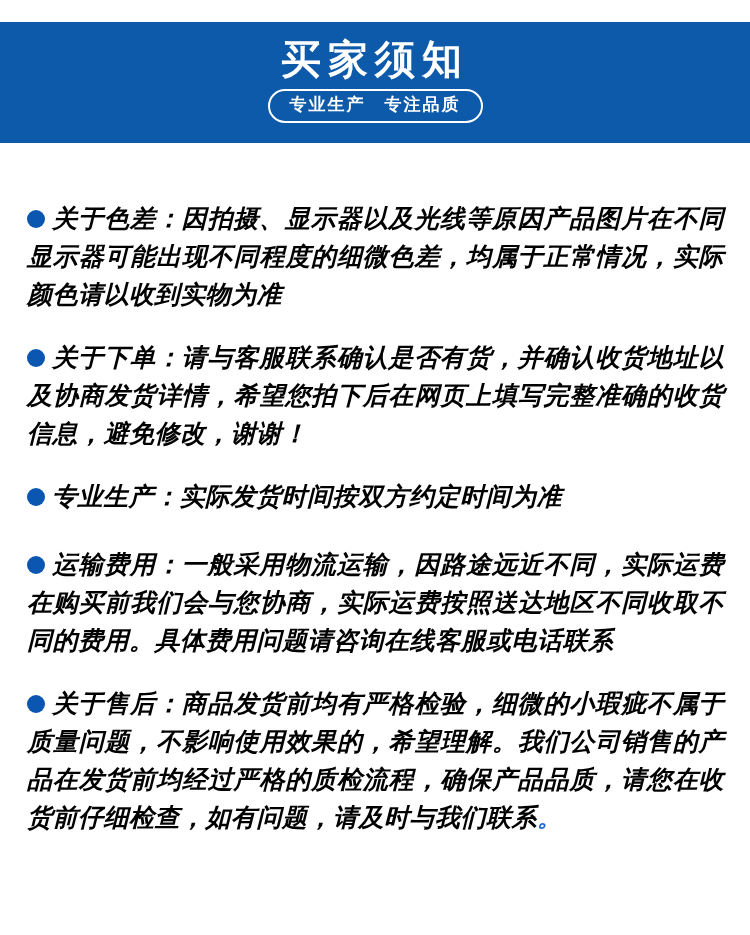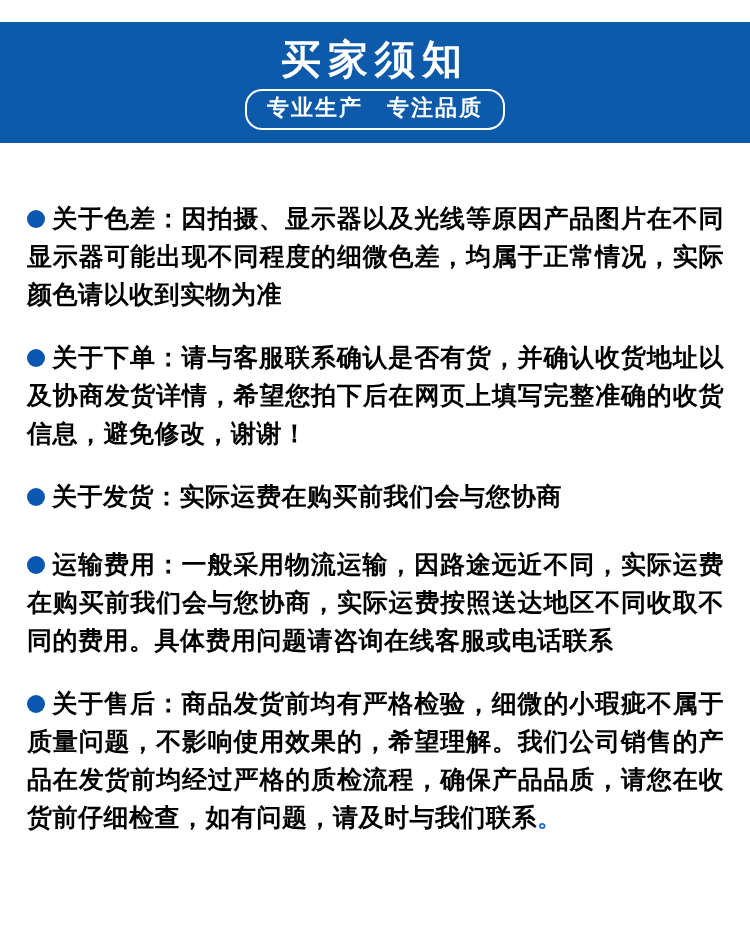--- a/index.html
+++ b/index.html
@@ -32,27 +32,28 @@
     letter-spacing:7px;
     line-height:1.1;
   }
   .subtitle-pill{
     display:inline-block;
     margin-top:8px;
     border:2px solid #fff;
     border-radius:17px;
     padding:3px 20px 5px 20px;
     color:#fff;
-    font-size:22px;
+    font-size:17px;
     font-weight:bold;
     letter-spacing:2px;
     line-height:1.3;
   }
   .content{
     padding:0 26px 0 27px;
+    font-style:italic;
   }
   .notice{
     color:var(--text-black);
     font-size:25px;
     font-weight:bold;
     line-height:38px;
     letter-spacing:0.5px;
     text-align:justify;
     text-justify:inter-character;
   }
@@ -84,21 +85,21 @@
     <div class="banner-title">买家须知</div>
     <div class="subtitle-pill">专业生产　专注品质</div>
   </div>
 
   <div class="content">
 
     <p class="notice n1"><span class="bullet"></span><span>关于色差：因拍摄、显示器以及光线等原因产品图片在不同显示器可能出现不同程度的细微色差，均属于正常情况，实际颜色请以收到实物为准</span></p>
 
     <p class="notice n2"><span class="bullet"></span><span>关于下单：请与客服联系确认是否有货，并确认收货地址以及协商发货详情，希望您拍下后在网页上填写完整准确的收货信息，避免修改，谢谢！</span></p>
 
-    <p class="notice n3"><span class="bullet"></span><span>关于发货：实际运费在购买前我们会与您协商</span></p>
+    <p class="notice n3"><span class="bullet"></span><span>专业生产：实际发货时间按双方约定时间为准</span></p>
 
     <p class="notice n4"><span class="bullet"></span><span>运输费用：一般采用物流运输，因路途远近不同，实际运费在购买前我们会与您协商，实际运费按照送达地区不同收取不同的费用。具体费用问题请咨询在线客服或电话联系</span></p>
 
     <p class="notice n5"><span class="bullet"></span><span>关于售后：商品发货前均有严格检验，细微的小瑕疵不属于质量问题，不影响使用效果的，希望理解。我们公司销售的产品在发货前均经过严格的质检流程，确保产品品质，请您在收货前仔细检查，如有问题，请及时与我们联系</span><span class="accent-period">。</span></p>
 
   </div>
 
 </div>
 
 </body></html>

